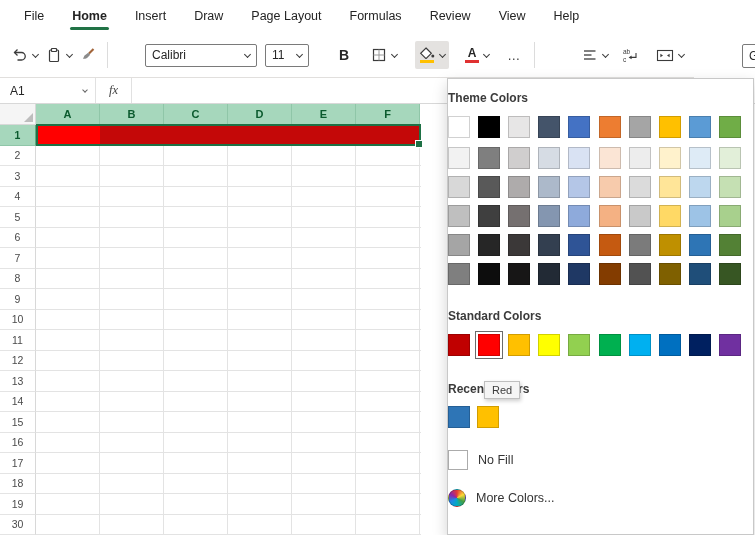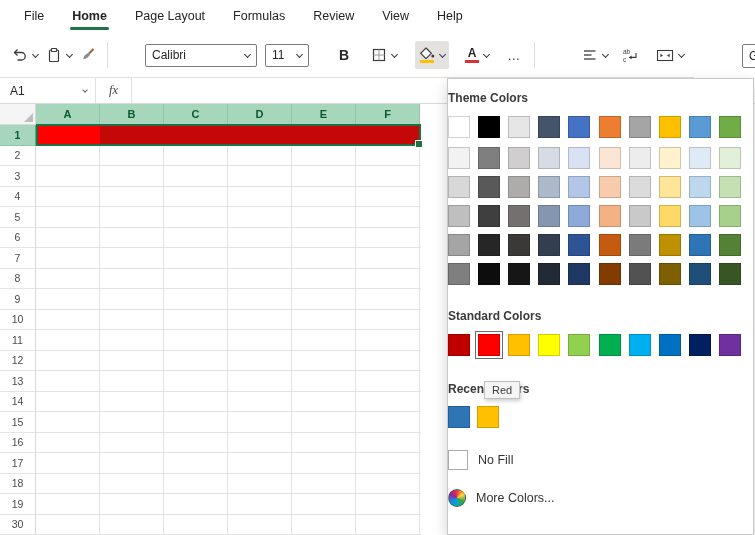--- a/index.html
+++ b/index.html
@@ -104,20 +104,22 @@
     font-size:11px; color:#3c3c3c; padding:2px 7px; white-space:nowrap; }
   svg { display:block; }
 </style>
 </head>
 <body style="--accent: #217346; --hdr-bg: #A6D7BC; --hdr-text: #0B5A2E; --sel-border: #1E7145;">
 
 <div class="menubar">
   <div style="display:flex">
       <div class="tab">File</div>
       <div class="tab active">Home</div>
+      <div class="tab">Insert</div>
+      <div class="tab">Draw</div>
       <div class="tab">Page Layout</div>
       <div class="tab">Formulas</div>
       <div class="tab">Review</div>
       <div class="tab">View</div>
       <div class="tab">Help</div>
     </div>
 </div>
 
 <div class="toolbar">
   <div class="tb-btn">

